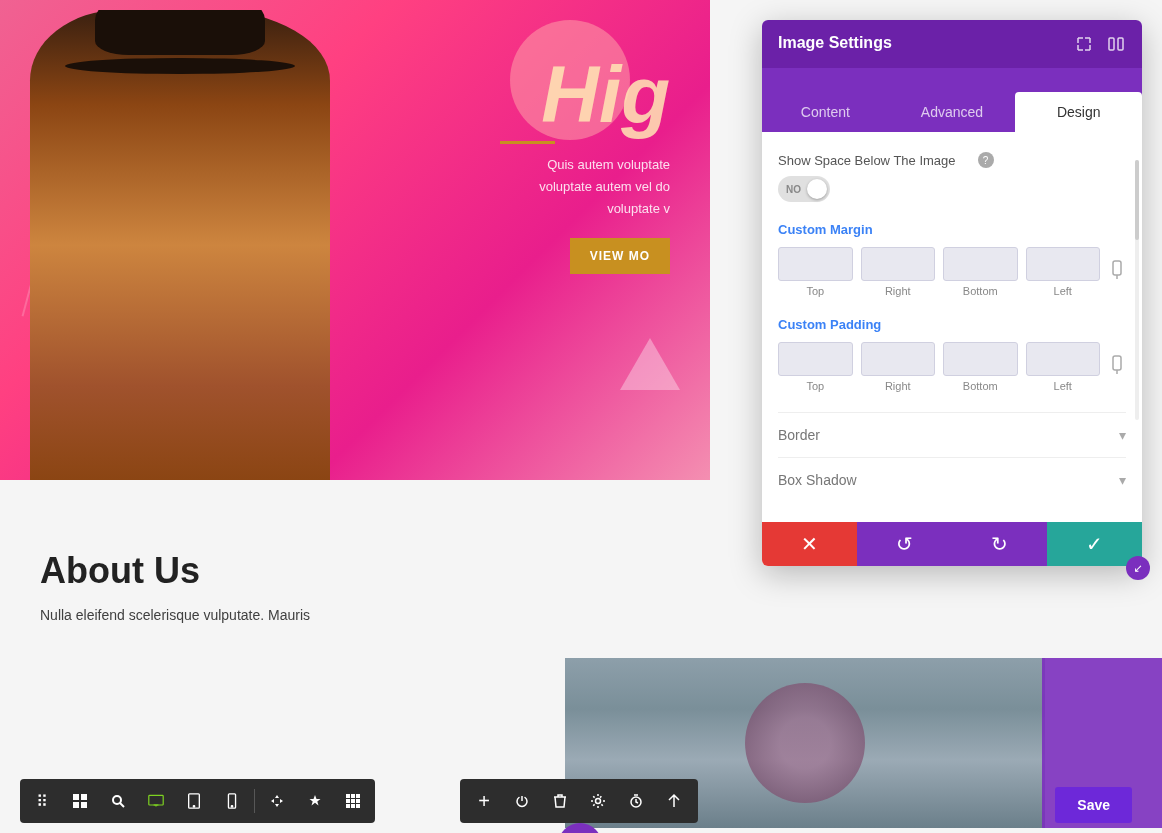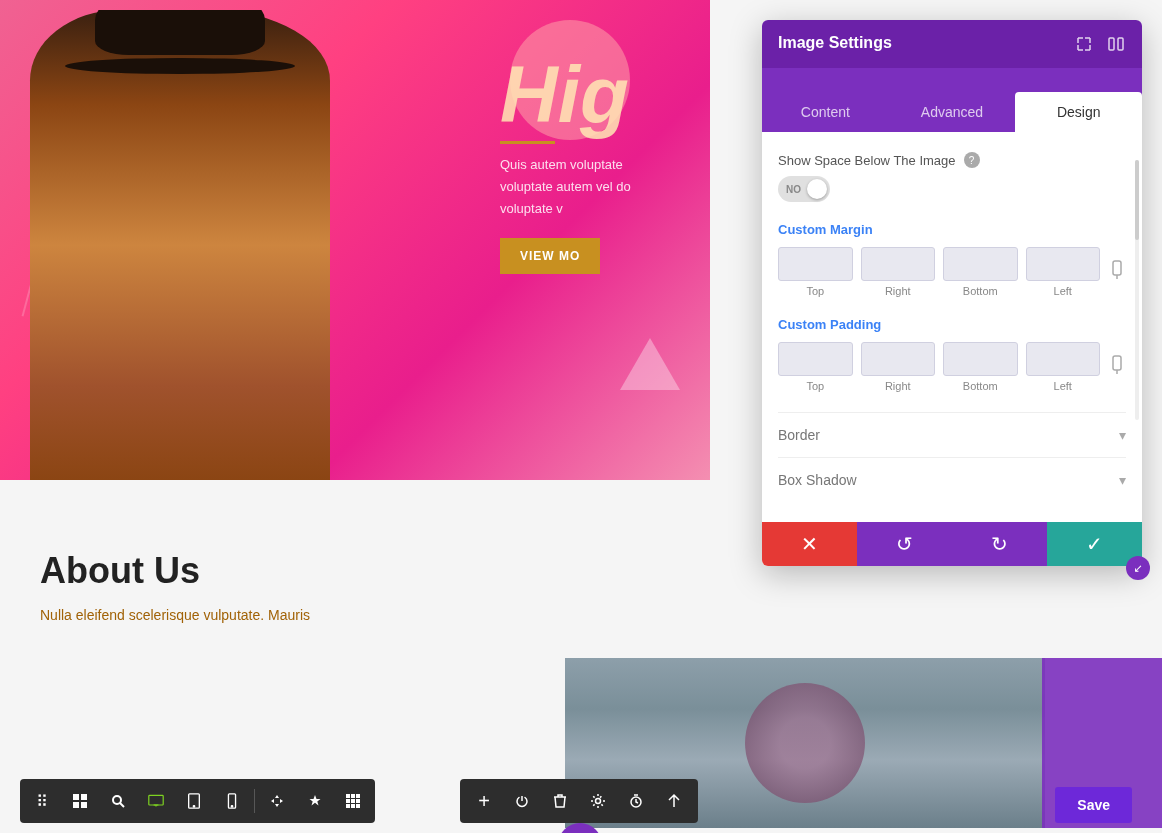--- a/index.html
+++ b/index.html
@@ -76,21 +76,21 @@
 
     .about-title {
       font-size: 36px;
       font-weight: 700;
       color: #222;
       margin-bottom: 12px;
     }
 
     .about-text {
       font-size: 14px;
-      color: #a16207;
+      color: #404040;
       line-height: 1.6;
     }
 
     
     .about-image {
       position: absolute;
       top: 658px; left: 565px;
       width: 480px; height: 170px;
       background: linear-gradient(135deg, #546e7a, #78909c, #455a64);
       overflow: hidden;
@@ -227,21 +227,21 @@
     .setting-row {
       margin-bottom: 20px;
     }
 
     .setting-label {
       font-size: 13px;
       color: #555;
       margin-bottom: 8px;
       display: flex;
       align-items: center;
-      gap: 8px;
+      gap: 22px;
     }
 
     .help-icon {
       width: 16px; height: 16px;
       border-radius: 50%;
       background: #aaa;
       color: white;
       font-size: 10px;
       display: flex; align-items: center; justify-content: center;
       cursor: pointer;
@@ -398,21 +398,21 @@
     </div>
 
     <div style="position:absolute;bottom:0;left:10px;width:340px;height:470px;overflow:hidden;">
       <div style="width:300px;height:470px;background:linear-gradient(180deg,#3a2010 0%,#8b4513 20%,#cd853f 50%,#a0522d 80%,#8b4513 100%);border-radius:30% 40% 0 0/15% 15% 0 0;position:relative;left:20px;">
 
         <div style="position:absolute;top:-25px;left:50%;transform:translateX(-50%);width:170px;height:70px;background:#1a0f08;border-radius:50% 50% 20% 20%;z-index:2;"></div>
         <div style="position:absolute;top:48px;left:50%;transform:translateX(-50%);width:230px;height:16px;background:#1a0f08;border-radius:50%;z-index:2;"></div>
       </div>
     </div>
 
-    <div style="position:absolute;top:55px;right:40px;color:white;">
+    <div style="position:absolute;top:55px;right:40px;color:white;text-align:right;">
       <div style="font-size:80px;font-weight:800;color:rgba(255,230,180,0.85);font-style:italic;line-height:1;">Hig</div>
       <div style="width:55px;height:3px;background:#c89020;margin:6px 0 10px;"></div>
       <div style="font-size:13px;color:rgba(255,255,255,0.85);max-width:170px;line-height:1.7;">Quis autem voluptate voluptate autem vel do voluptate v</div>
       <div style="margin-top:18px;background:#c89020;color:white;padding:11px 20px;font-size:12px;font-weight:700;letter-spacing:1px;cursor:pointer;display:inline-block;">VIEW MO</div>
     </div>
 
     <div style="position:absolute;bottom:90px;right:30px;width:0;height:0;border-left:30px solid transparent;border-right:30px solid transparent;border-bottom:52px solid rgba(255,255,255,0.35);"></div>
   </div>
 
   <div style="position:absolute;top:480px;left:0;width:560px;height:40px;background:#f5f5f5;"></div>

